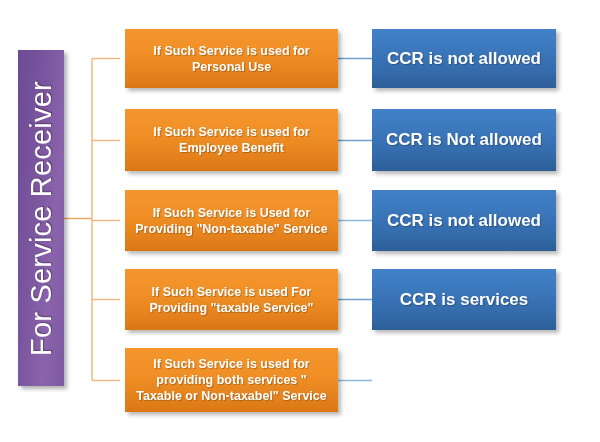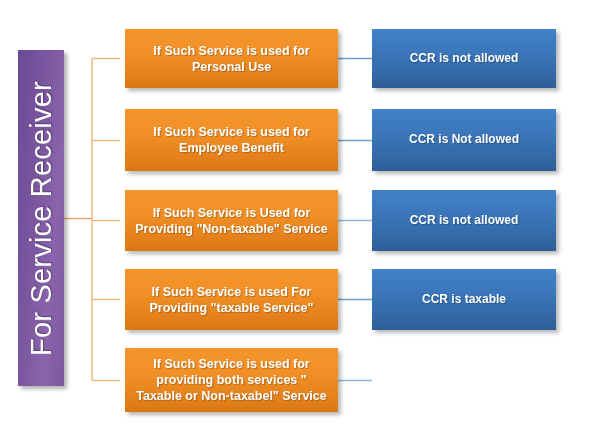--- a/index.html
+++ b/index.html
@@ -81,21 +81,21 @@
     width: 213px;
     background: linear-gradient(180deg, #f4962c 0%, #f08f25 42%, #e4811c 78%, #d97812 100%);
     font-size: 12.5px;
     font-weight: bold;
     justify-content: center;
   }
   .node.blue {
     left: 372px;
     width: 184px;
     background: linear-gradient(180deg, #4281c7 0%, #3b76ba 40%, #336aa9 75%, #2d5e97 100%);
-    font-size: 12px;
+    font-size: 17px;
     font-weight: bold;
   }
 
   
   .row-1 { top: 29px;  height: 59px; }
   .row-2 { top: 109px; height: 62px; }
   .row-3 { top: 190px; height: 61px; }
   .row-4 { top: 269px; height: 61px; }
   .row-5 { top: 348px; height: 64px; }
 </style>
@@ -149,21 +149,21 @@
   </div>
   <div class="node blue row-3">
     <span class="node-label">CCR is not allowed</span>
   </div>
 
   <div class="node orange row-4">
     <span class="node-label">If Such Service is used For
 Providing "taxable Service"</span>
   </div>
   <div class="node blue row-4">
-    <span class="node-label">CCR is taxable</span>
+    <span class="node-label">CCR is services</span>
   </div>
 
   <div class="node orange row-5">
     <span class="node-label">If Such Service is used for
 providing both services "
 Taxable or Non-taxabel" Service</span>
   </div>
 
 </div>
 

